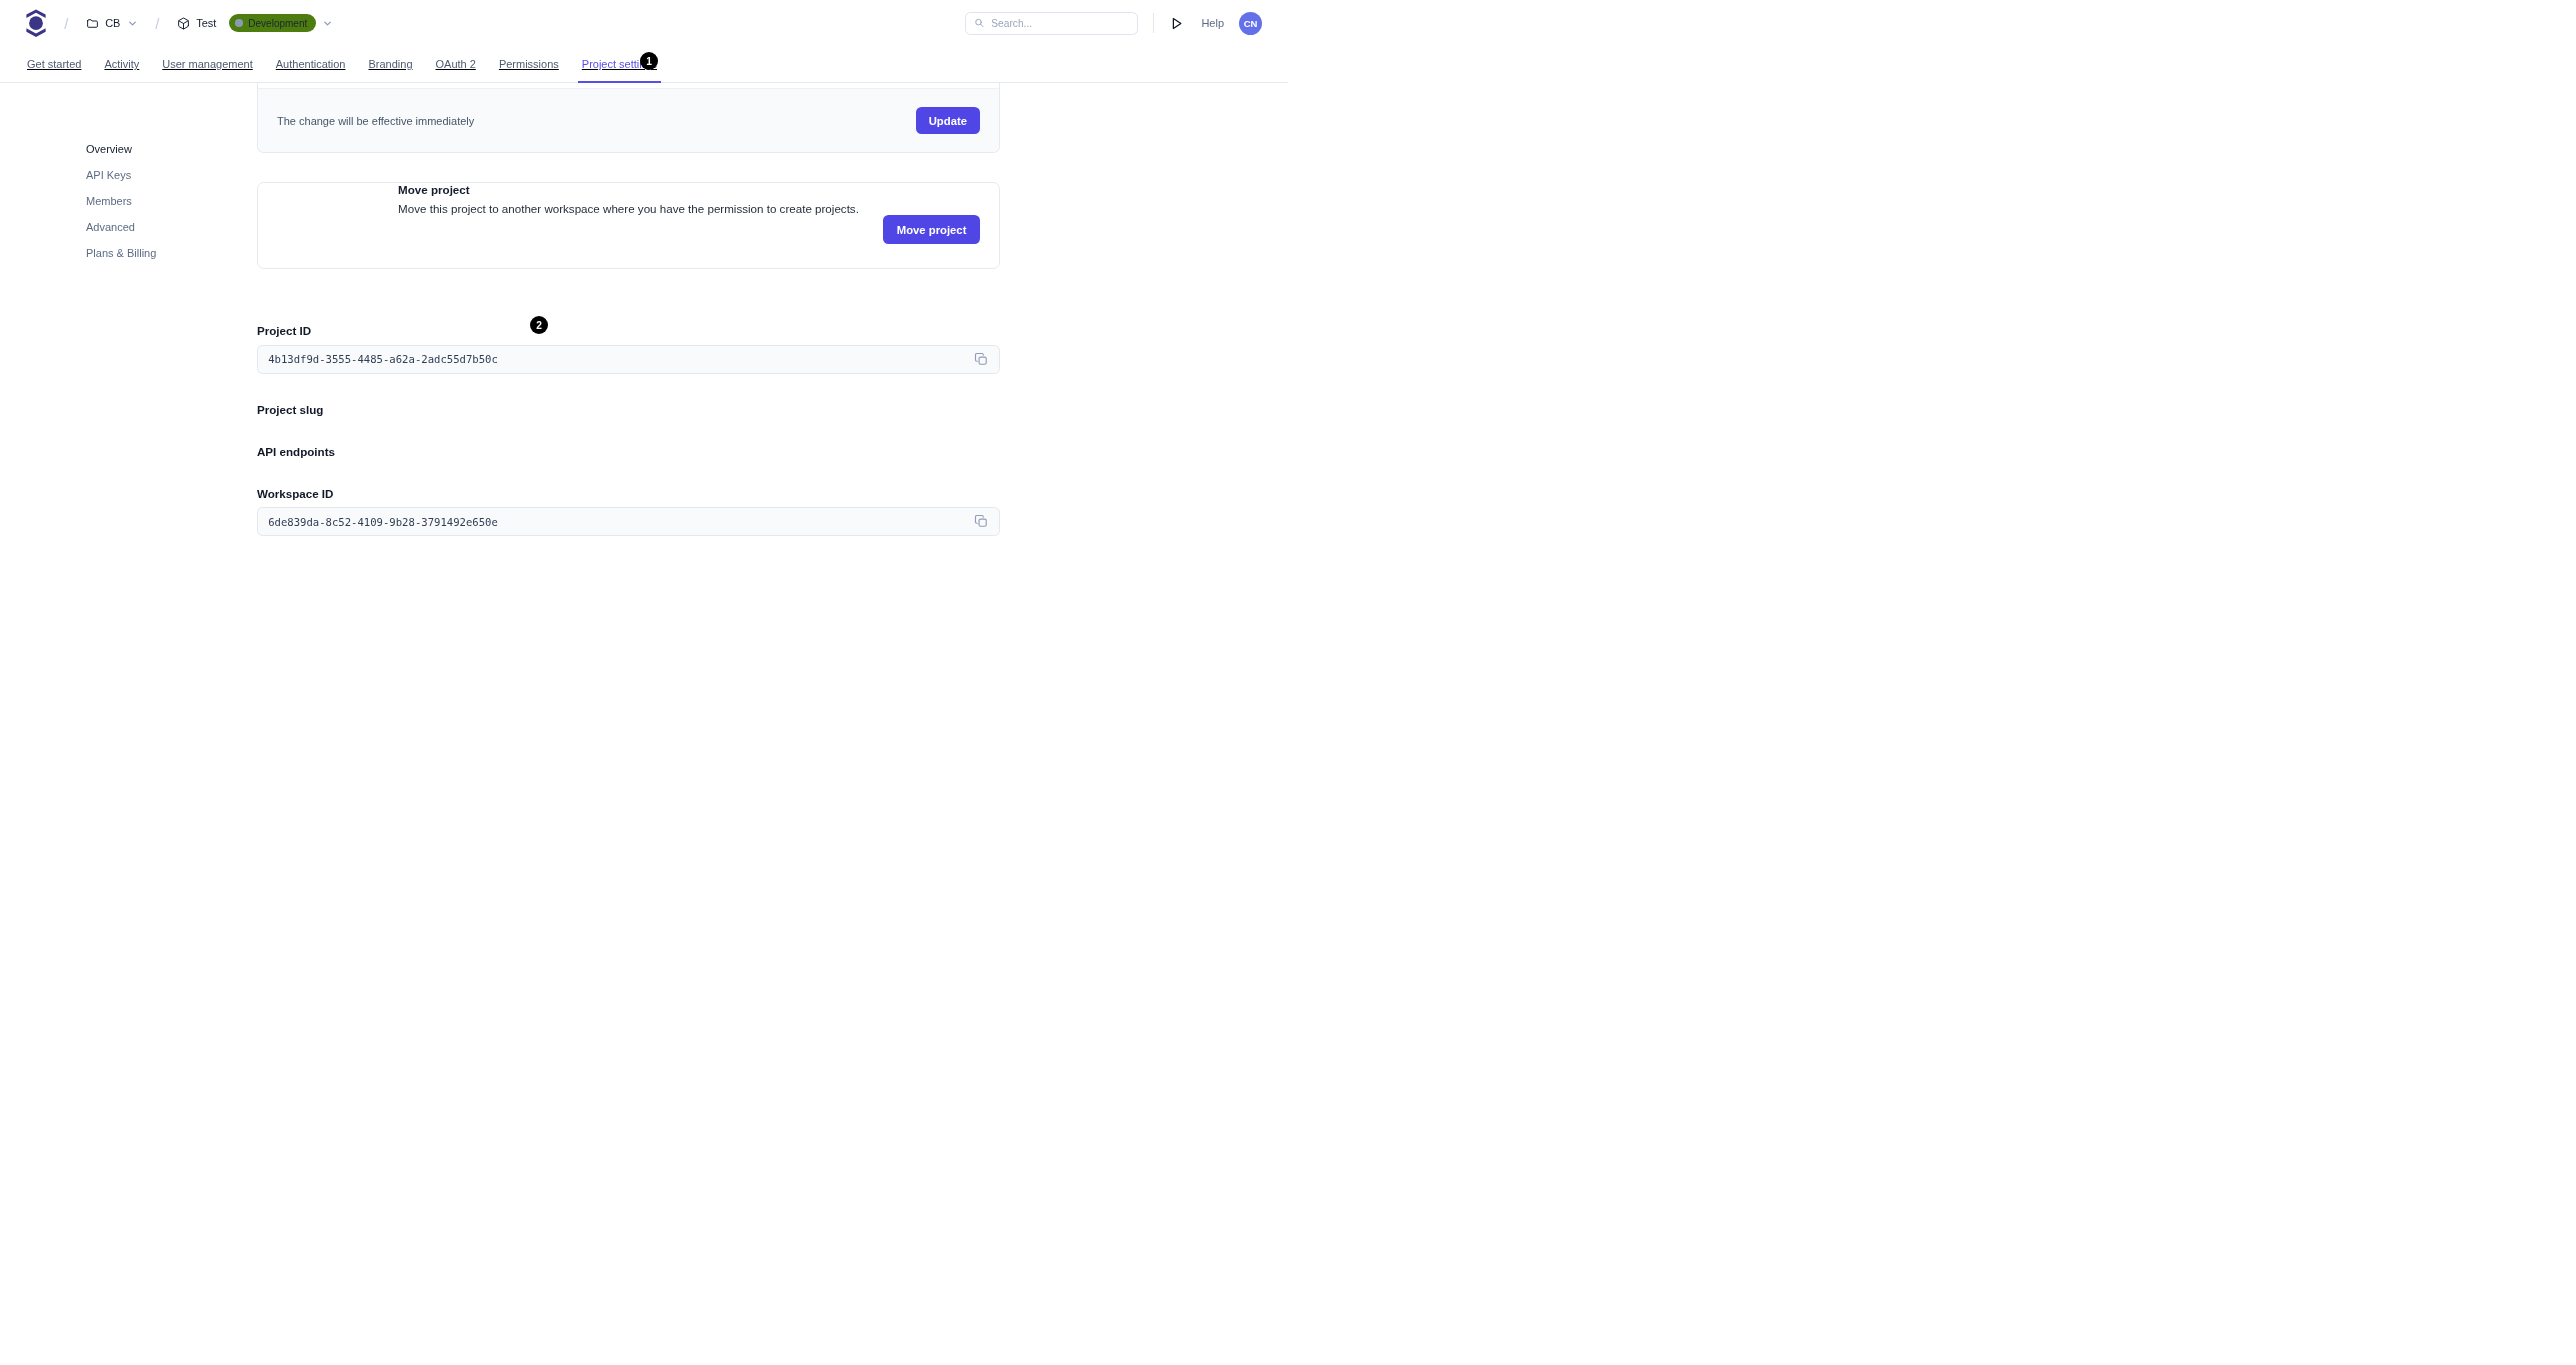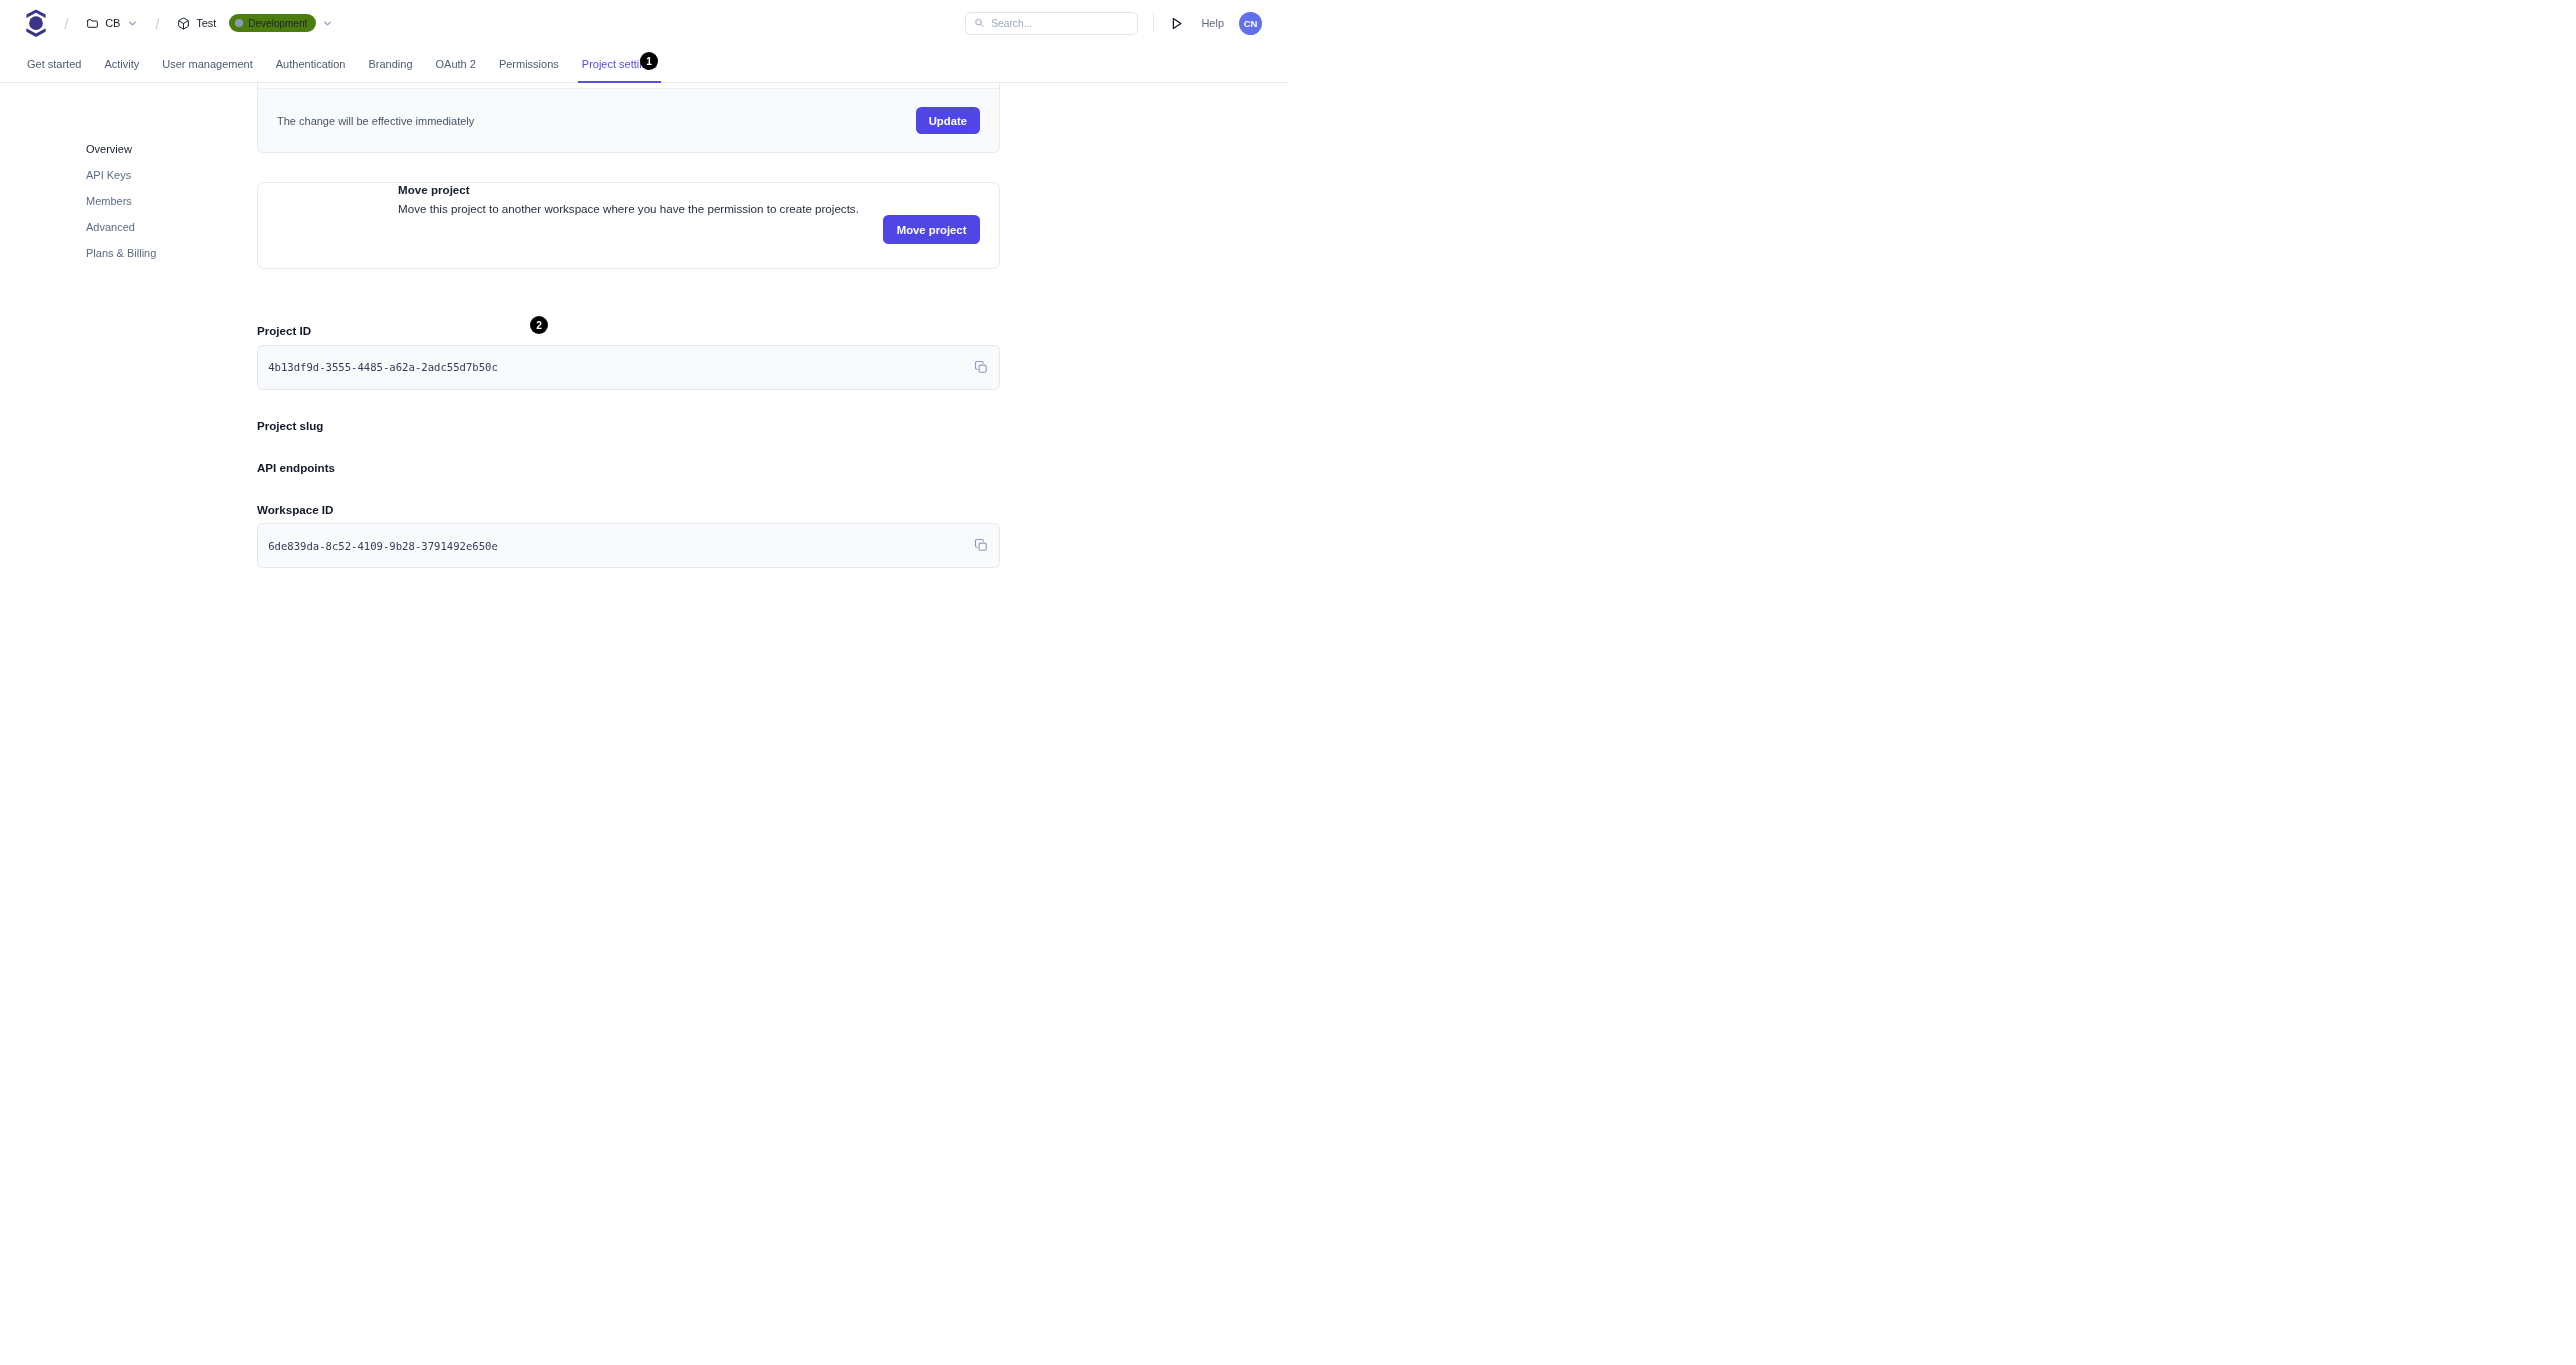--- a/index.html
+++ b/index.html
@@ -27,21 +27,21 @@
   .search-input::placeholder { color:#9aa6ba; }
   .hdr-divider { width:0.7px; height:20.5px; background:#e2e8f0; margin:0 15px; }
   .play-btn { width:15px; height:15px; cursor:pointer; }
   .play-btn svg { width:15px; height:15px; stroke:#0b1220; stroke-width:2; fill:none; stroke-linejoin:round; }
   .help-link { font-size:11px; color:#5c6b84; margin:0 15px 0 17.7px; cursor:pointer; }
   .avatar { width:23px; height:23px; border-radius:50%; background:#6370e9; color:#fff;
             font-size:9.5px; font-weight:600; display:flex; align-items:center; justify-content:center; cursor:pointer; }
 
   
   .tabbar { height:37px; display:flex; align-items:center; gap:23px; padding:0 0 0 27px;
-            border-bottom:0.7px solid #e5eaf0; background:#fff; }
+            border-bottom:0.7px solid #e5eaf0; background:#fff;text-decoration:underline; }
   .tab { position:relative; font-size:11px; color:#4c5a70; height:37px; display:flex; align-items:center; cursor:pointer; white-space:nowrap; }
   .tab.active { color:#584de4; }
   .tab.active::after { content:""; position:absolute; left:-4.1px; right:-4.1px; bottom:0; height:2px; background:#584de4; }
 
   
   .main { display:flex; align-items:flex-start; }
   .sidebar { width:257px; flex:0 0 auto; padding:53px 0 0 86px; }
   .side-item { font-size:11px; color:#5c6b84; height:26px; display:flex; align-items:center; cursor:pointer; }
   .side-item.active { color:#141d2e; font-weight:500; }
   .content { width:743px; flex:0 0 auto; }
@@ -58,21 +58,21 @@
 
   .card { border:0.7px solid #e5eaf0; border-radius:6.8px; background:#fff; margin-top:29px;
           height:87px; display:flex; align-items:center; padding:0 19px;flex-direction:column; }
   .card-title { font-size:11.6px; font-weight:700; color:#141d2e; margin-bottom:6.1px; }
   .card-desc { font-size:11.6px; color:#1f2937; }
 
   
   .fields { margin-top:55px; }
   .field-group { margin-bottom:29px; }
   .field-label { font-size:11.6px; font-weight:700; color:#111827; margin-bottom:7.5px; }
-  .field-box { height:45px; background:#f8fafc; border:0.7px solid #e3e8f0; border-radius:5.5px;
+  .field-box { height:29px; background:#f8fafc; border:0.7px solid #e3e8f0; border-radius:5.5px;
                display:flex; align-items:center; padding:0 8.9px 0 10.2px; }
   .field-value { font-family:"DejaVu Sans Mono", monospace; font-size:10.6px; color:#313d54; }
   .copy-btn { margin-left:auto; width:17.7px; height:17.7px; display:flex; align-items:center; justify-content:center;
               cursor:pointer; background:none; border:none; }
   .copy-btn svg { width:14.3px; height:14.3px; stroke:#8e9cb6; stroke-width:1.9; fill:none; stroke-linecap:round; stroke-linejoin:round; }
 
   
   .mark { position:absolute; width:18.4px; height:18.4px; border-radius:50%; background:#000; color:#fff;
           font-size:10.2px; font-weight:700; display:flex; align-items:center; justify-content:center; z-index:10; }
   .mark-1 { left:640px; top:52px; }

